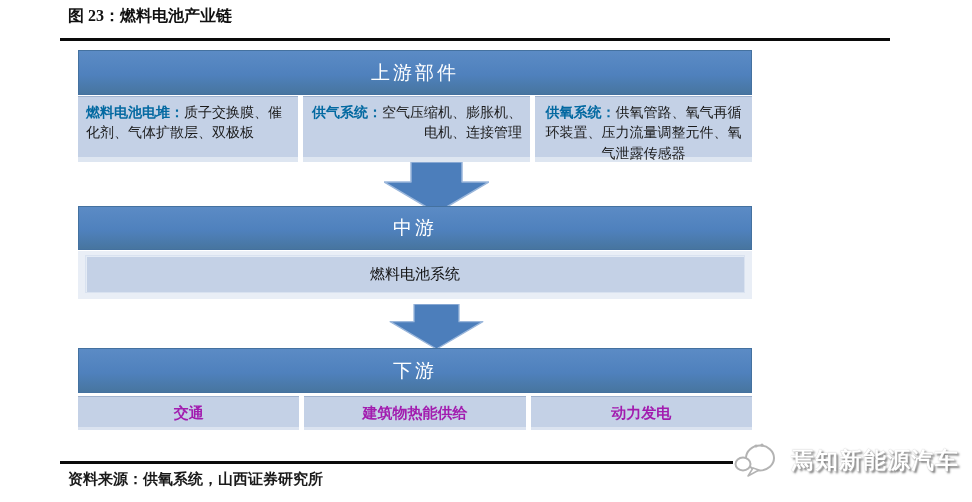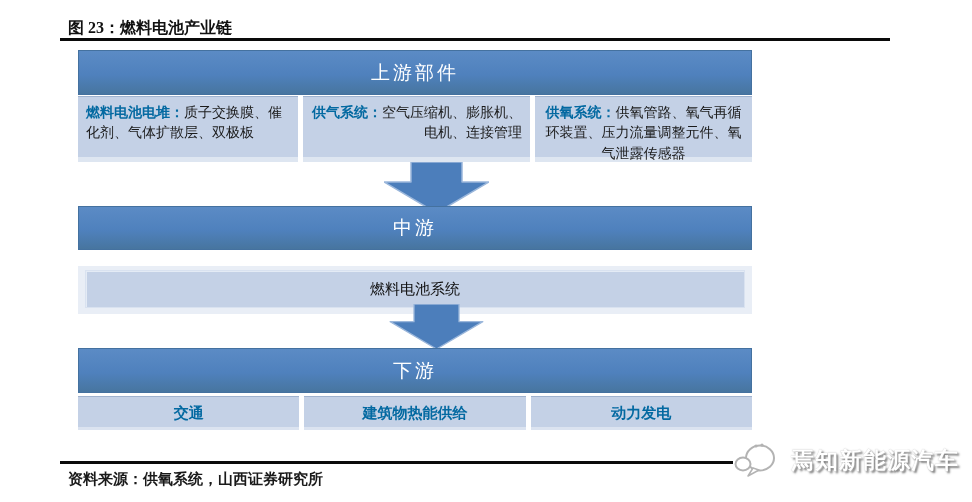--- a/index.html
+++ b/index.html
@@ -5,21 +5,21 @@
   html,body { margin:0; padding:0; }
   body {
     width:972px; height:502px; background:#ffffff; overflow:hidden;
     font-family:"Liberation Sans", sans-serif; position:relative;
   }
   .page { position:absolute; inset:0; }
 
   .fig-title {
     position:absolute; left:68px; top:6px;
     font-family:"Liberation Serif", serif; font-weight:bold;
-    font-size:16px; color:#111;margin-top:12px;
+    font-size:16px; color:#111;
   }
   .rule { position:absolute; height:3px; background:var(--rule-black,#0a0a0a); }
   .rule-top { left:60px; top:38px; width:830px; }
   .rule-bottom { left:60px; top:461px; width:690px; }
 
   .block { position:absolute; left:78px; width:674px; }
   .band {
     height:45px; display:flex; align-items:center; justify-content:center;
     color:var(--band-text,#ffffff); font-size:19px; letter-spacing:3px;
     background:linear-gradient(180deg,#5b8bc5 0%, var(--header-blue,#4F81BD) 55%, #47759F 100%);
@@ -40,35 +40,35 @@
   .c2 { flex:242 1 0; text-align:right; }
   .c3 { flex:230 1 0; text-align:center; }
 
   .arrow { position:absolute; width:105px; }
   .arrow1 { left:384px; top:162px; height:51px; }
   .arrow2 { left:384px; top:304px; height:45px; }
 
   
   .midstream { top:206px; }
   .midstream .band { height:44px; }
-  .mid-wrap { background:var(--row-wrap-bg,#E9EEF6); padding:4px 7px 6px; margin-top:16px; }
+  .mid-wrap { background:var(--row-wrap-bg,#E9EEF6); padding:4px 7px 6px; margin-top:1px; }
   .mid-inner {
     background:var(--cell-blue,#C4D1E6); border:1px solid #D9E2F0;
     box-shadow: inset 1px 1px 0 #E4EBF5;
     height:36px; display:flex; align-items:center; justify-content:center;
     font-size:15px; color:#111;
   }
 
   
   .downstream { top:348px; }
   .down-cells { display:flex; gap:5px; margin-top:3px; }
   .down-cell {
     flex:1 1 0; background:var(--cell-blue,#C4D1E6); height:34px;
     display:flex; align-items:center; justify-content:center;
-    font-weight:bold; font-size:15px; color:#0369a1;
+    font-weight:bold; font-size:15px; color:#a21caf;
     box-shadow: inset 0 1px 0 #9FB2CE, inset 0 -3px 0 rgba(255,255,255,.4);
   }
 
   .source {
     position:absolute; left:68px; top:470px;
     font-size:15px; font-weight:bold; color:#1a1a1a;
   }
 
   .watermark {
     position:absolute; left:733px; top:438px; height:44px;

